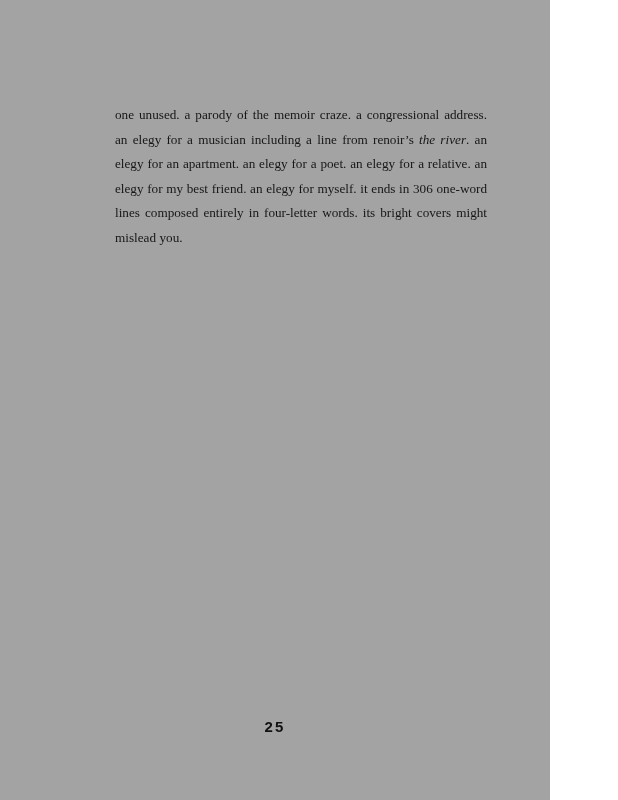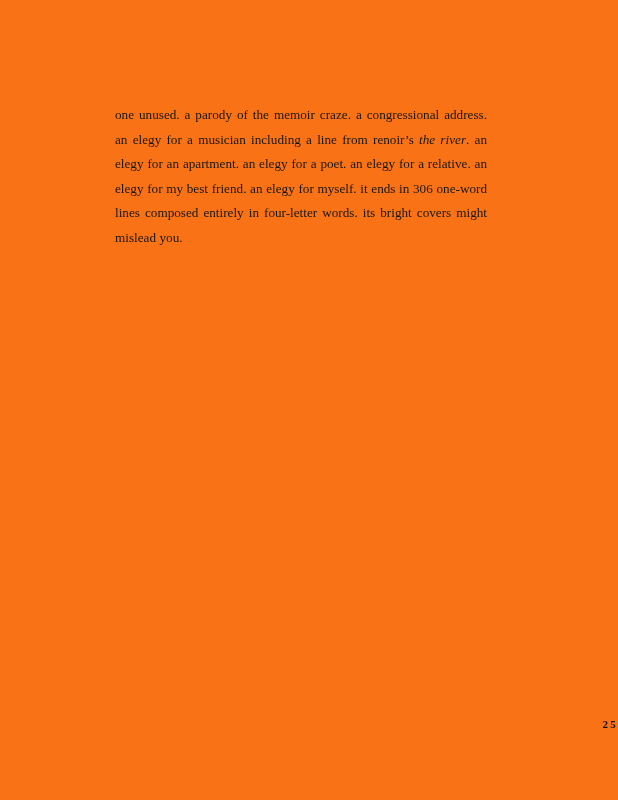--- a/index.html
+++ b/index.html
@@ -11,23 +11,23 @@
     height: 800px;
     background: #ffffff;
     font-family: "Liberation Serif", serif;
     color: #1a1a1a;
     position: relative;
     overflow: hidden;
   }
   .page {
     position: absolute;
     inset: 0;
-    width: 618px;
+    width: 550px;
     height: 800px;
-    background: #f97316;
+    background: #a3a3a3;
   }
   .text-block {
     position: absolute;
     left: 115px;
     top: 103px;
     width: 372px;
     font-size: 13.2px;
     line-height: 24.5px;
     text-align: justify;
     text-justify: inter-word;
@@ -36,26 +36,26 @@
     word-spacing: 0.2px;
   }
   .text-block .ital {
     font-style: italic;
   }
   .folio {
     position: absolute;
     left: 0;
     right: 0;
     top: 718px;
-    text-align: right;
-    font-size: 11px;
+    text-align: center;
+    font-size: 15px;
     font-weight: bold;
     letter-spacing: 2.2px;
     color: #111111;
-    font-family: Liberation Serif, serif;
+    font-family: Liberation Sans, sans-serif;
   }
 </style>
 </head>
 <body>
 
 <div class="page">
 
   <div class="text-block"><span>one unused. a parody of the memoir craze. a congressional address. an elegy for a musician including a line from renoir’s </span><span class="ital">the river</span><span>. an elegy for an apartment. an elegy for a poet. an elegy for a relative. an elegy for my best friend. an elegy for myself. it ends in 306 one-word lines composed entirely in four-letter words. its bright covers might mislead you.</span></div>
 
   <div class="folio">25</div>

